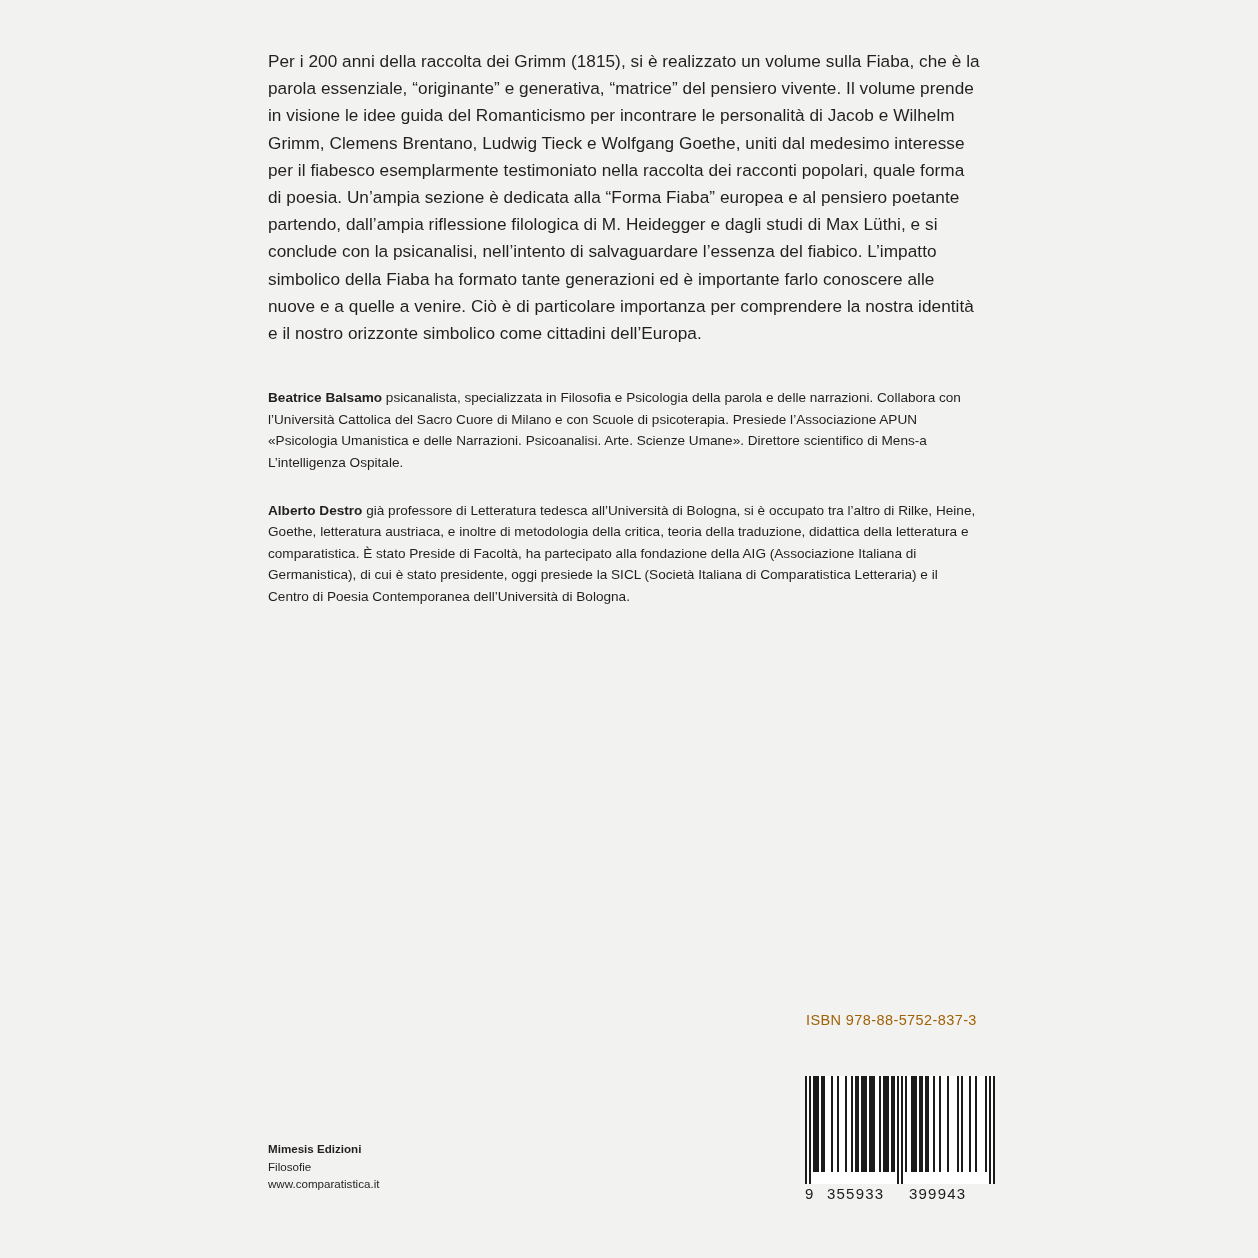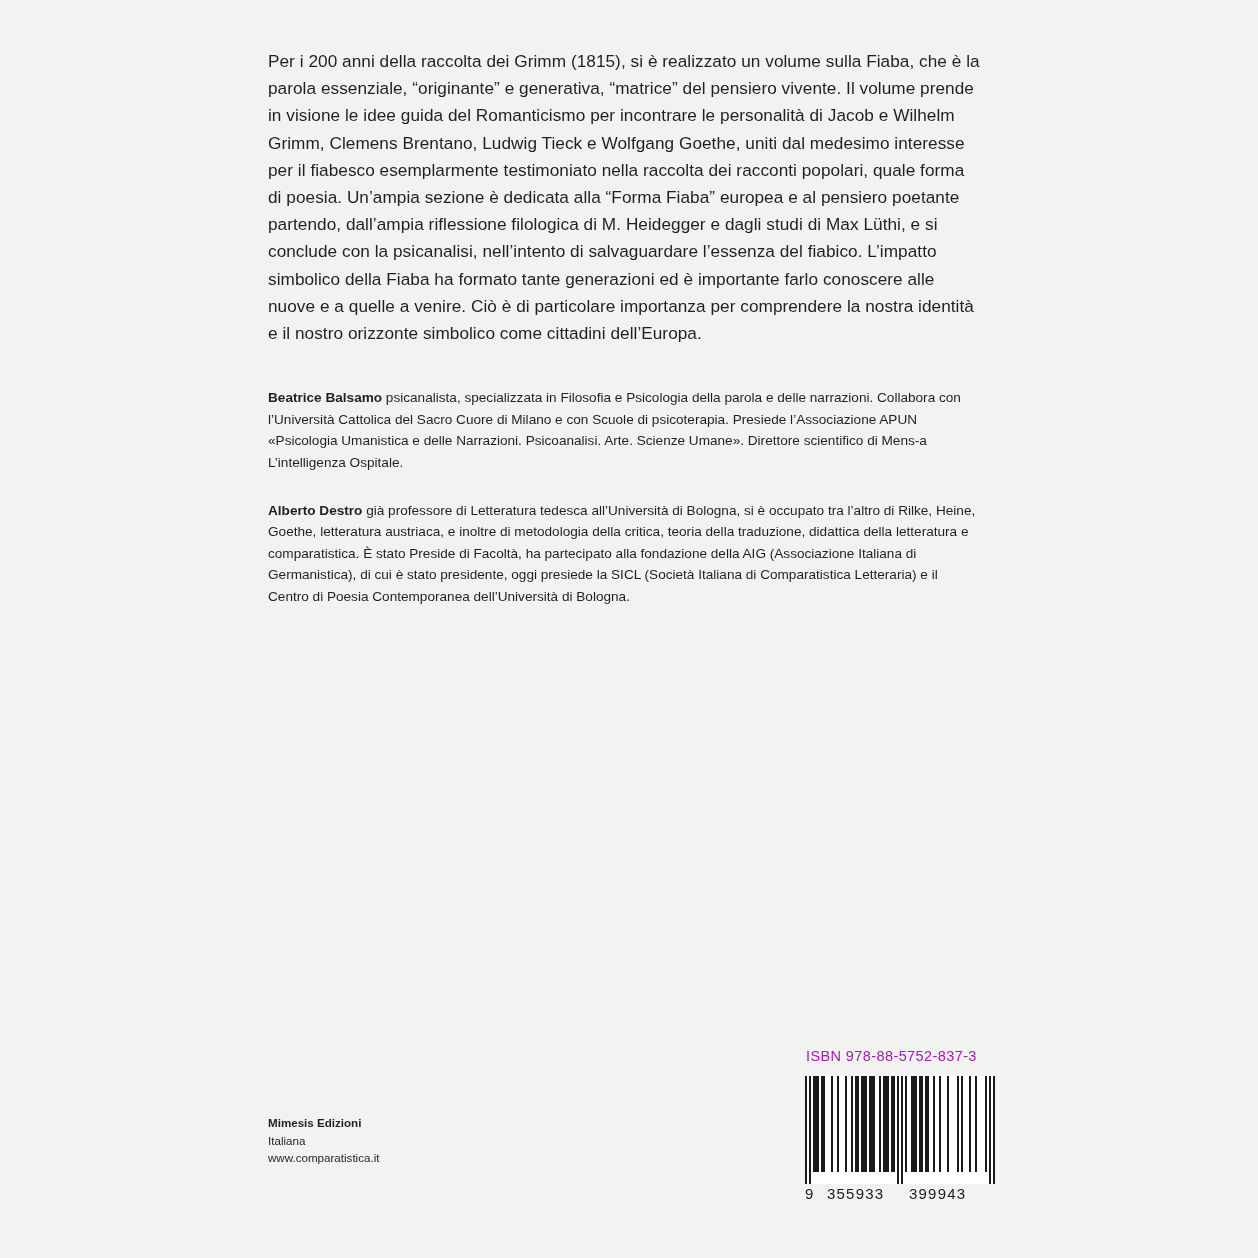--- a/index.html
+++ b/index.html
@@ -43,36 +43,37 @@
   }
   .bio + .bio {
     margin-top: 26px;
   }
   .bio b {
     font-weight: bold;
   }
   .isbn-text {
     position: absolute;
     left: 806px;
-    top: 1048px;
+    top: 1012px;
     font-size: 14.5px;
     letter-spacing: 0.4px;
-    color: #a21caf;
+    color: #a16207;
     white-space: nowrap;
   }
   .publisher {
     position: absolute;
     left: 268px;
     top: 1114px;
     font-size: 11.6px;
     line-height: 17.5px;
     color: #231f20;
   }
   .publisher .name {
     font-weight: bold;
+    margin-top: 26px;
   }
   .barcode-wrap {
     position: absolute;
     left: 805px;
     top: 1076px;
     width: 190px;
     height: 130px;
   }
   .barcode {
     position: relative;
@@ -128,21 +129,21 @@
 
     <p class="bio"><b>Beatrice Balsamo</b><span> psicanalista, specializzata in Filosofia e Psicologia della parola e delle narrazioni. Collabora con l’Università Cattolica del Sacro Cuore di Milano e con Scuole di psicoterapia. Presiede l’Associazione APUN «Psicologia Umanistica e delle Narrazioni. Psicoanalisi. Arte. Scienze Umane». Direttore scientifico di Mens-a L’intelligenza Ospitale.</span></p>
 
     <p class="bio"><b>Alberto Destro</b><span> già professore di Letteratura tedesca all’Università di Bologna, si è occupato tra l’altro di Rilke, Heine, Goethe, letteratura austriaca, e inoltre di metodologia della critica, teoria della traduzione, didattica della letteratura e comparatistica. È stato Preside di Facoltà, ha partecipato alla fondazione della AIG (Associazione Italiana di Germanistica), di cui è stato presidente, oggi presiede la SICL (Società Italiana di Comparatistica Letteraria) e il Centro di Poesia Contemporanea dell’Università di Bologna.</span></p>
   </div>
 
   <div class="isbn-text">ISBN 978-88-5752-837-3</div>
 
   <div class="publisher">
     <div class="name">Mimesis Edizioni</div>
-    <div>Italiana</div>
+    <div>Filosofie</div>
     <div>www.comparatistica.it</div>
   </div>
 
   <div class="barcode-wrap">
     <div class="barcode" id="barcode-bars">
         <i style="left: 0px; width: 2px;"></i>
         <i style="left: 4px; width: 2px;"></i>
         <i class="short" style="left: 8px; width: 6px;"></i>
         <i class="short" style="left: 16px; width: 4px;"></i>
         <i class="short" style="left: 26px; width: 2px;"></i>

